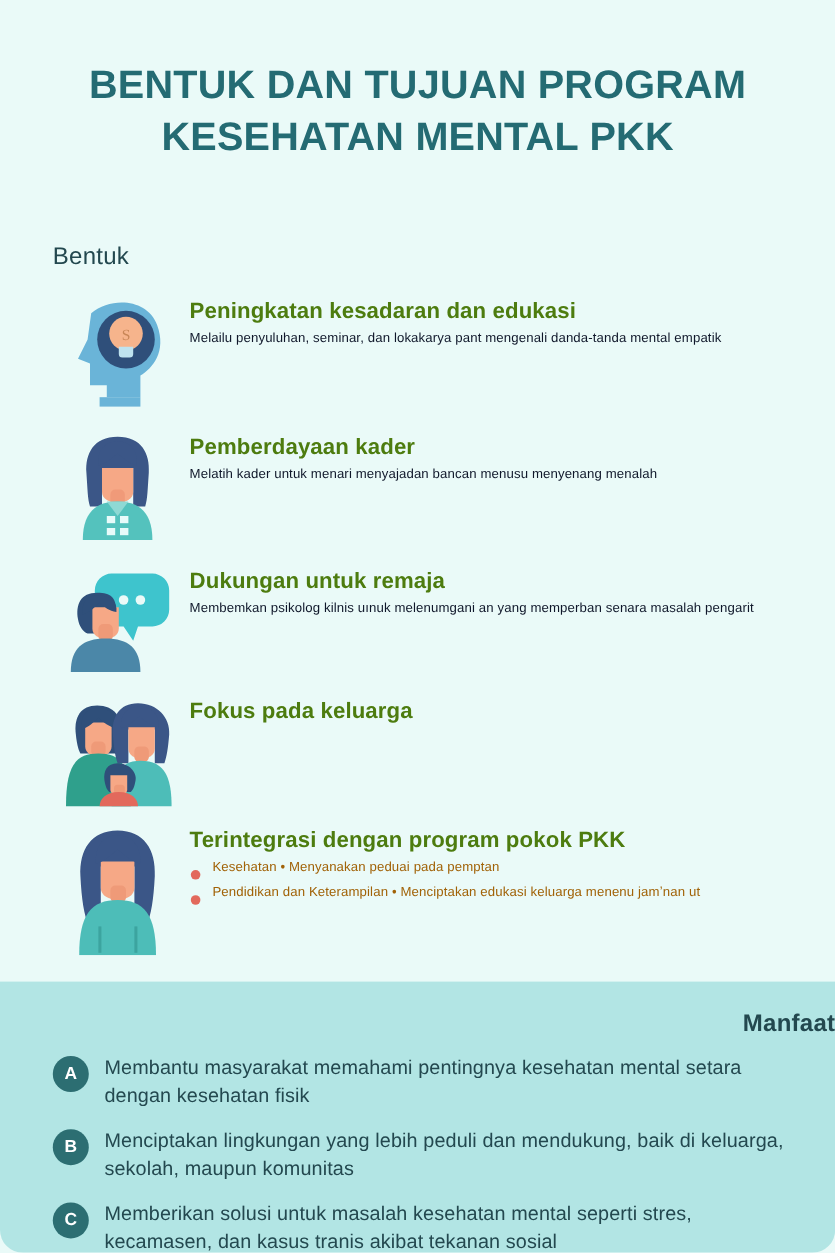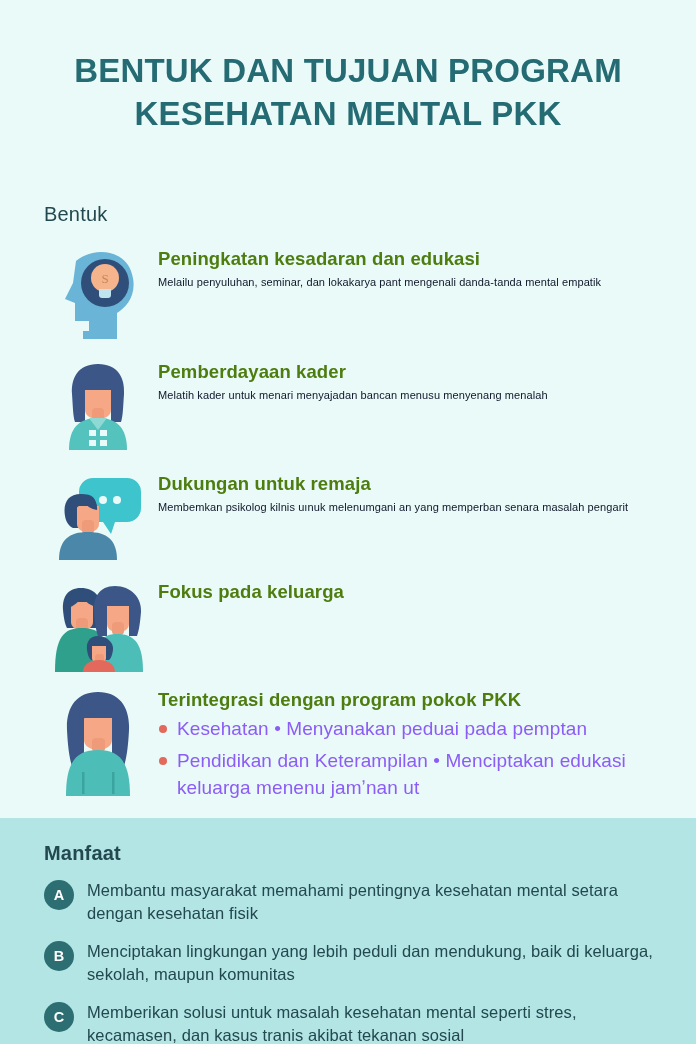--- a/index.html
+++ b/index.html
@@ -12,20 +12,21 @@
     overflow: hidden;
     font-family: "Liberation Sans", sans-serif;
     background: #eafaf8;
   }
   .page {
     position: relative;
     width: 696px;
     height: 1044px;
     overflow: hidden;
     background: #eafaf8;
+    border-radius: 19px;
   }
 
   
   .section-top {
     position: absolute;
     left: 0; top: 0;
     width: 696px;
     height: 818px;
     background: #eafaf8;
   }
@@ -90,22 +91,22 @@
     letter-spacing: 0.1px;
   }
   .row-bullets {
     list-style: none;
     margin: 2px 0 0 0;
     padding: 0;
   }
   .row-bullets li {
     position: relative;
     padding-left: 19px;
-    color: #8b5cf6;
-    font-size: 19px;
+    color: #a16207;
+    font-size: 11px;
     line-height: 1.42;
     margin-bottom: 5px;
     letter-spacing: 0.1px;
   }
   .row-bullets li::before {
     content: "";
     position: absolute;
     left: 1px;
     top: 9px;
     width: 8px;
@@ -129,20 +130,21 @@
     height: 226px;
     background: #b2e5e4;
   }
   .manfaat-heading {
     margin: 0;
     padding: 24px 0 0 44px;
     color: #23484f;
     font-size: 20px;
     font-weight: bold;
     letter-spacing: 0.2px;
+    text-align: right;
   }
   .benefit-list {
     margin: 0;
     padding: 14px 30px 0 44px;
   }
   .benefit {
     display: flex;
     align-items: flex-start;
     margin-bottom: 14px;
   }

